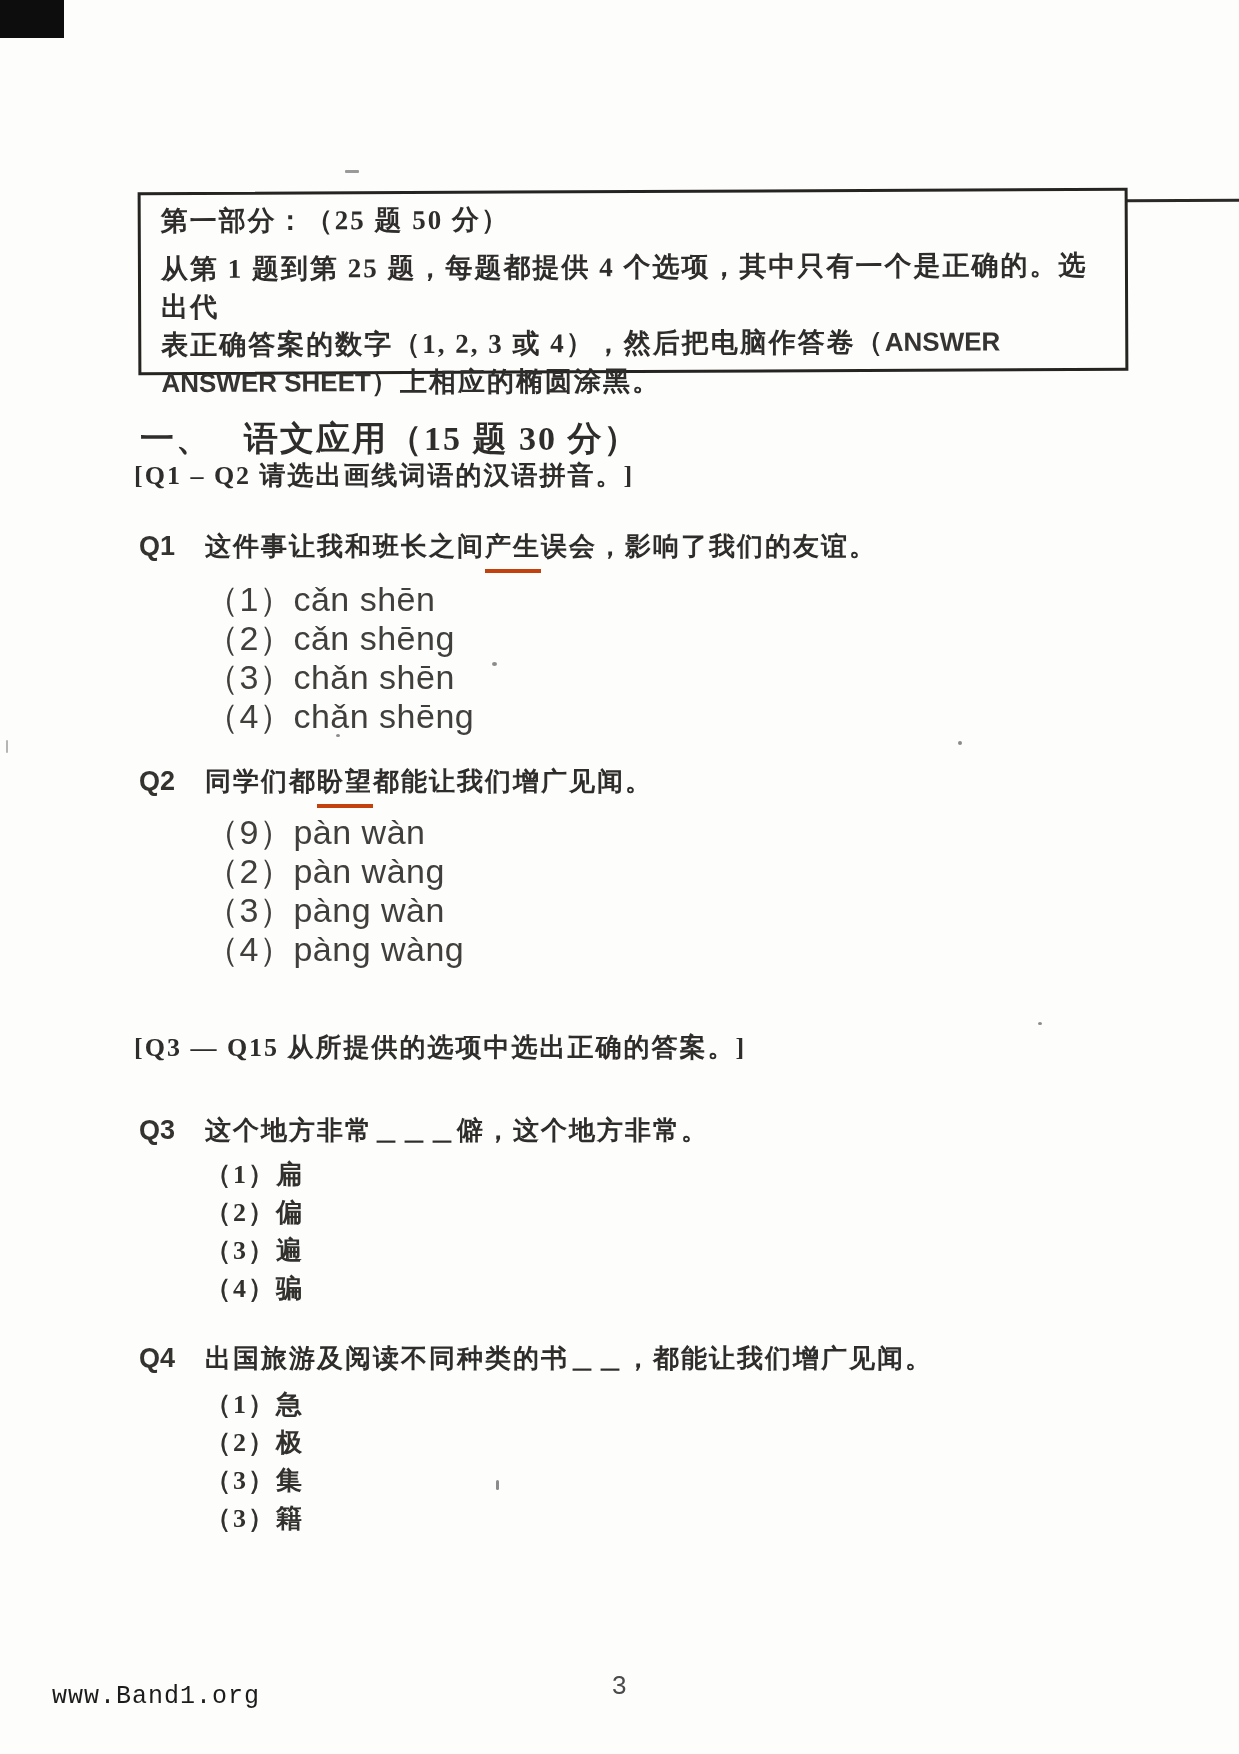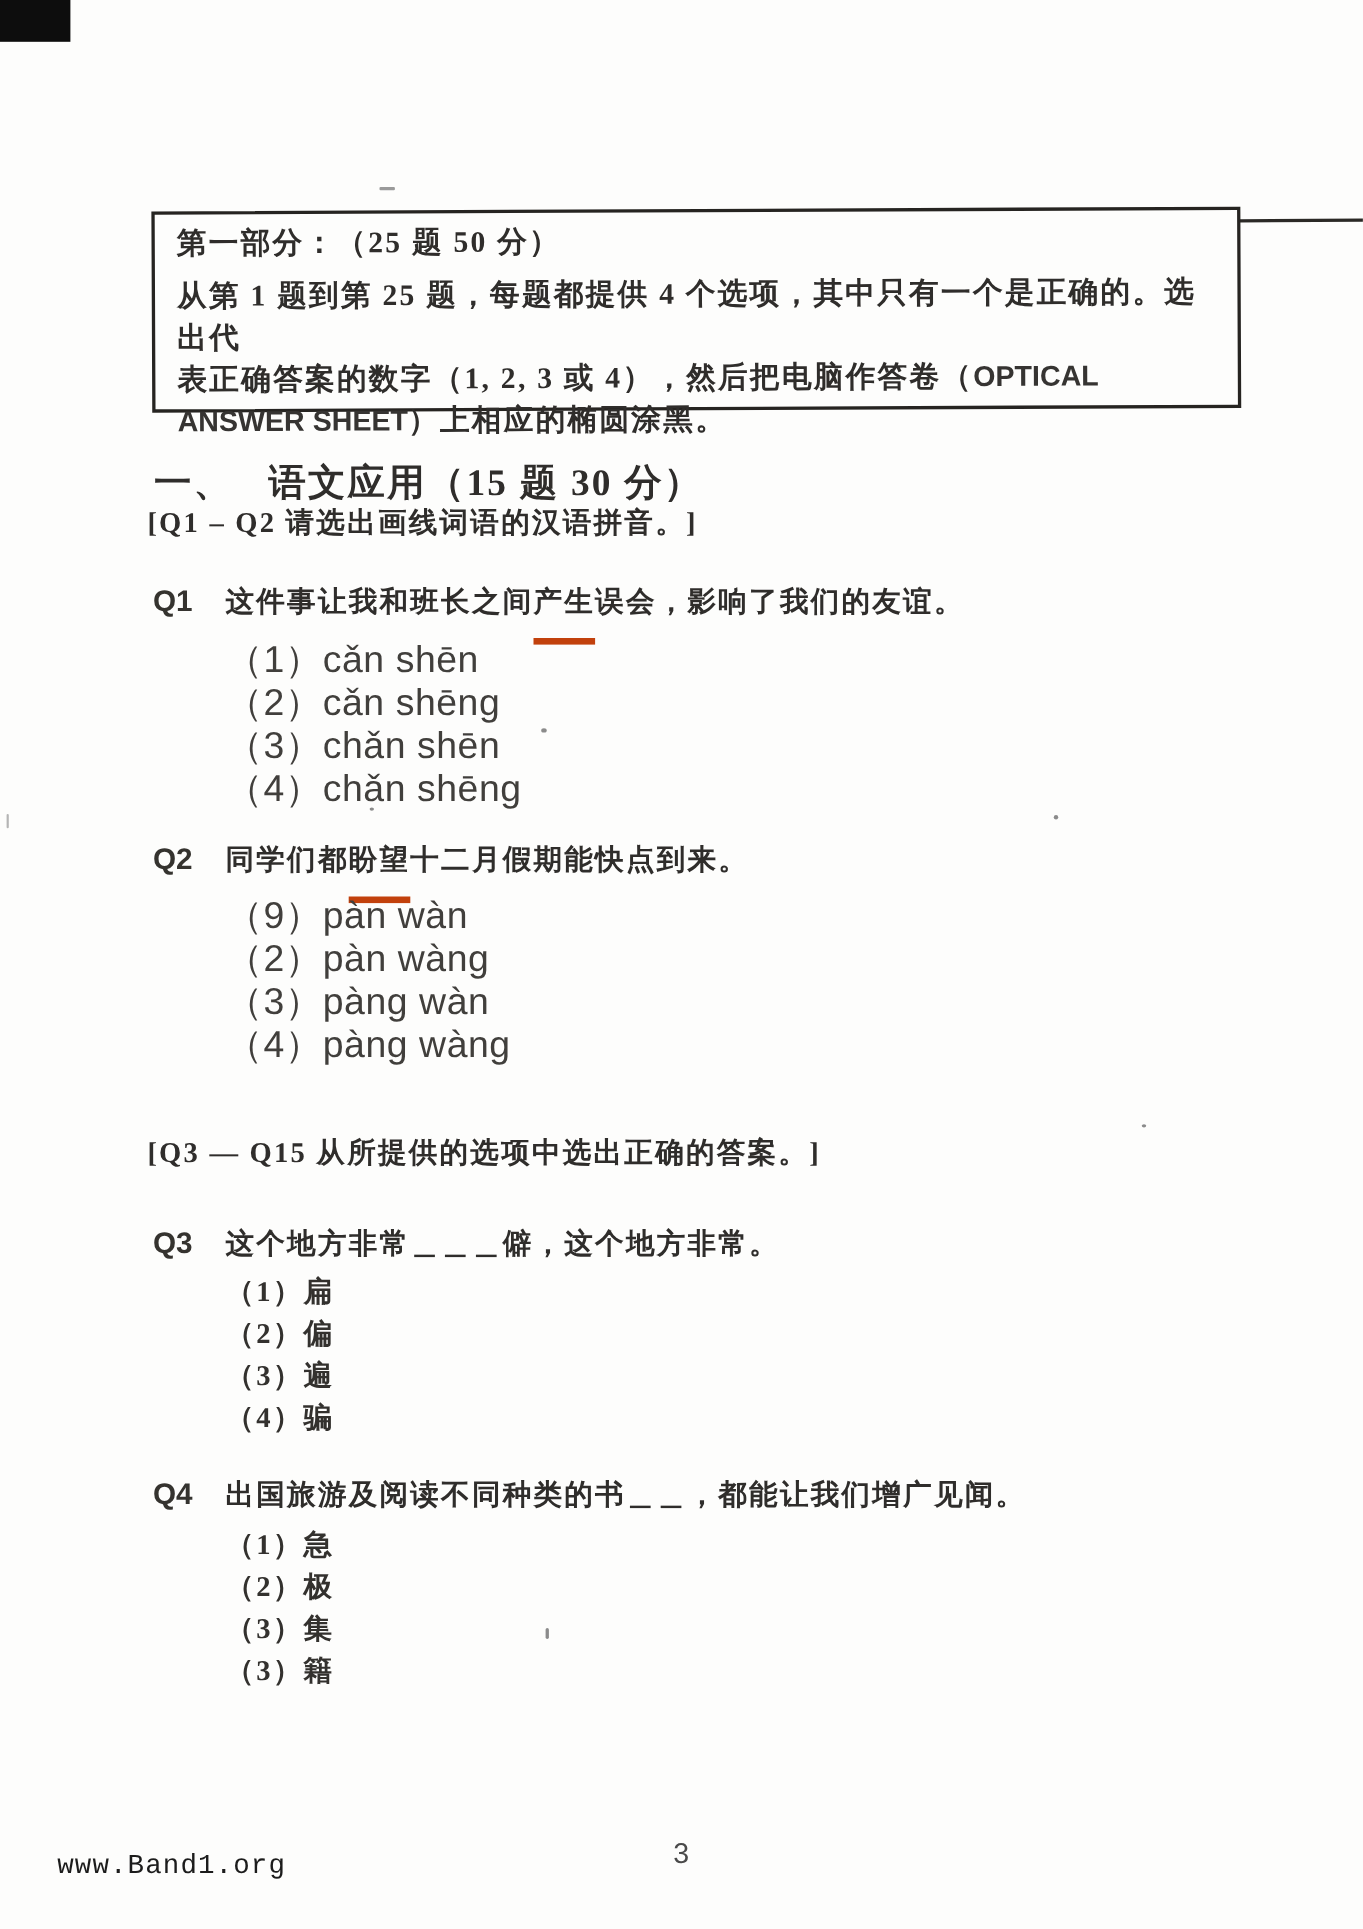--- a/index.html
+++ b/index.html
@@ -64,22 +64,22 @@
     font-family:"Liberation Sans", sans-serif;
     font-weight:600;
     font-size:27px;
     color:#35332f;
   }
   .stem{
     font-size:26px;
     white-space:nowrap;
   }
   .u-word{
-    border-bottom:6px solid #c2410c;
-    padding-bottom:19px;
+    border-bottom:4px solid #c2410c;
+    padding-bottom:8px;
   }
   .opt{
     font-size:26px;
     white-space:nowrap;
   }
   .opt-pinyin{
     font-family:"Liberation Sans", sans-serif;
     font-weight:400;
     font-size:34px;
     letter-spacing:0.5px;
@@ -112,21 +112,21 @@
 <body>
 
 <div class="abs corner-black"></div>
 
 <div class="abs stray-line"></div>
 
 <div class="abs instruction-box">
   <div class="instruction-title cn">第一部分：（25 题 50 分）</div>
   <div class="instruction-body">
     <div><span class="cn">从第 1 题到第 25 题，每题都提供 4 个选项，其中只有一个是正确的。选出代</span></div>
-    <div><span class="cn">表正确答案的数字（1, 2, 3 或 4），然后把电脑作答卷（</span><span class="latin">OPTICAL</span></div>
+    <div><span class="cn">表正确答案的数字（1, 2, 3 或 4），然后把电脑作答卷（</span><span class="latin">ANSWER</span></div>
     <div><span class="latin">ANSWER SHEET</span><span class="cn">）上相应的椭圆涂黑。</span></div>
   </div>
 </div>
 
 <div class="abs section-heading cn">
   <span class="section-number">一、</span><span>语文应用（15 题 30 分）</span>
 </div>
 
 <div class="abs range-note cn note1">[Q1 – Q2 请选出画线词语的汉语拼音。]</div>
 
@@ -134,21 +134,21 @@
 <div class="abs stem cn" style="left:205px;top:529px;">
   <span>这件事让我和班长之间</span><span class="u-word">产生</span><span>误会，影响了我们的友谊。</span>
 </div>
 <div class="abs opt opt-pinyin" style="left:205px;top:577px;">（1）cǎn shēn</div>
 <div class="abs opt opt-pinyin" style="left:205px;top:616px;">（2）cǎn shēng</div>
 <div class="abs opt opt-pinyin" style="left:205px;top:655px;">（3）chǎn shēn</div>
 <div class="abs opt opt-pinyin" style="left:205px;top:694px;">（4）chǎn shēng</div>
 
 <div class="abs q-label" style="left:139px;top:766px;">Q2</div>
 <div class="abs stem cn" style="left:205px;top:764px;">
-  <span>同学们都</span><span class="u-word">盼望</span><span>十二月假期能快点到来。</span>
+  <span>同学们都</span><span class="u-word">盼望</span><span>都能让我们增广见闻。</span>
 </div>
 <div class="abs opt opt-pinyin" style="left:205px;top:810px;">（9）pàn wàn</div>
 <div class="abs opt opt-pinyin" style="left:205px;top:849px;">（2）pàn wàng</div>
 <div class="abs opt opt-pinyin" style="left:205px;top:888px;">（3）pàng wàn</div>
 <div class="abs opt opt-pinyin" style="left:205px;top:927px;">（4）pàng wàng</div>
 
 <div class="abs range-note cn note2">[Q3 — Q15 从所提供的选项中选出正确的答案。]</div>
 
 <div class="abs q-label" style="left:139px;top:1115px;">Q3</div>
 <div class="abs stem cn" style="left:205px;top:1113px;">

